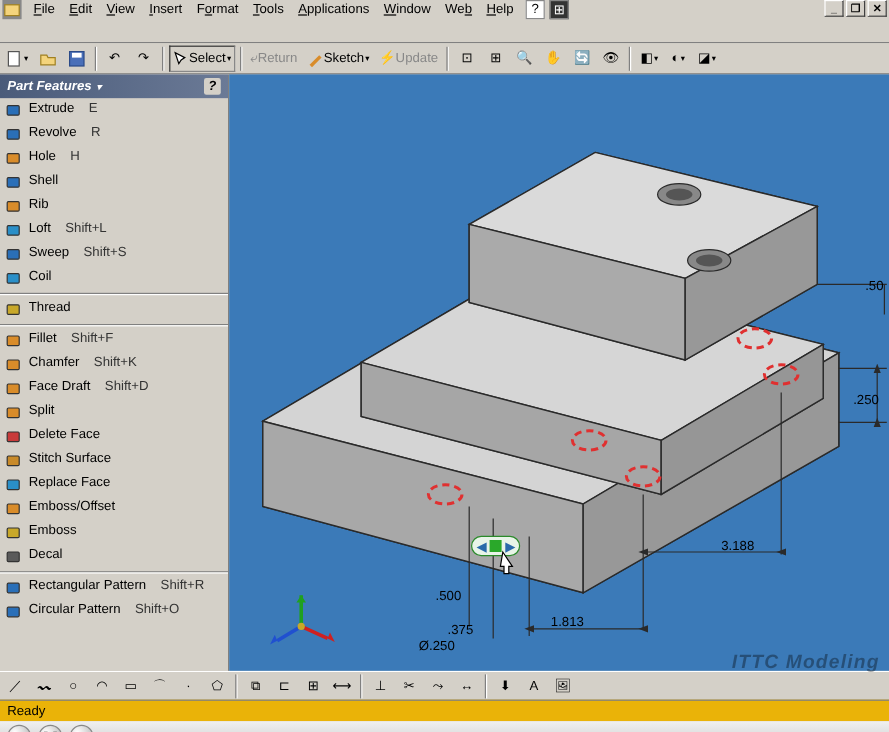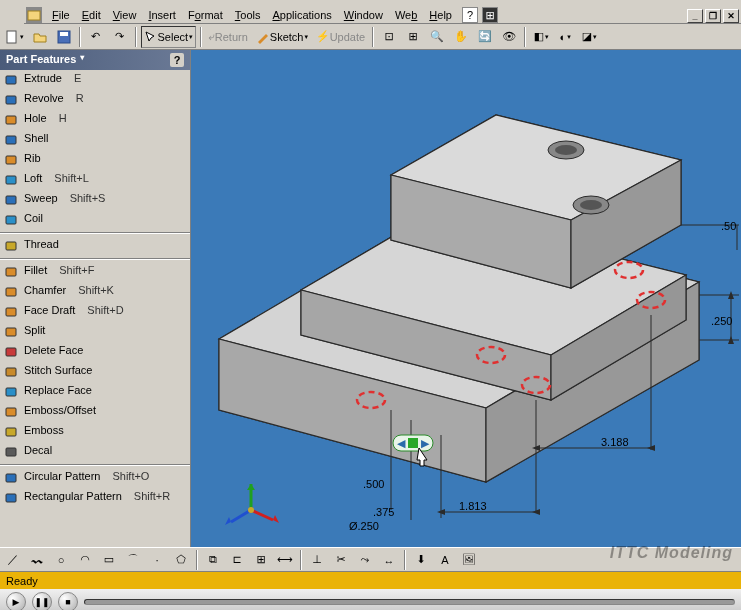--- a/index.html
+++ b/index.html
@@ -1,39 +1,39 @@
 <!DOCTYPE html>
 <html><head>
 <meta charset="utf-8">
 <style>
 * { box-sizing: border-box; margin: 0; padding: 0; font-family: Tahoma, sans-serif; font-size: 11px; }
 body { background: #d4d0c8; width: 741px; height: 610px; overflow: hidden; position: relative; }
 
 
-.menubar { display: flex; align-items: flex-end; height: 24px; background: #d4d0c8; border-bottom: 1px solid #808080; padding: 0 2px; margin-left: 24px; }
+.menubar { display: flex; align-items: flex-start; height: 36px; background: #d4d0c8; border-bottom: 1px solid #808080; padding: 0 2px; }
 .menubar-icon { width: 16px; height: 16px; background: #888; margin-right: 4px; display: inline-flex; align-items: center; justify-content: center; }
 .menu-item { padding: 2px 6px; cursor: pointer; }
 .menu-item span.u { text-decoration: underline; }
 .menu-help-icon { width: 16px; height: 16px; border: 1px solid #888; margin-left: 4px; background: #fff; display: flex; align-items: center; justify-content: center; }
 .window-controls { margin-left: auto; display: flex; gap: 2px; }
 .win-btn { width: 16px; height: 14px; background: #d4d0c8; border: 1px solid #fff; border-right-color: #404040; border-bottom-color: #404040; display: flex; align-items: center; justify-content: center; font-size: 9px; font-weight: bold; }
 
 
 .toolbar { display: flex; align-items: center; height: 26px; background: #d4d0c8; border-bottom: 1px solid #808080; padding: 2px; gap: 2px; }
 .tb-btn { min-width: 22px; height: 22px; display: flex; align-items: center; justify-content: center; border: 1px solid transparent; padding: 0 2px; font-size: 11px; }
 .tb-sep { width: 2px; height: 20px; border-left: 1px solid #808080; border-right: 1px solid #fff; margin: 0 2px; }
 .tb-btn .dd { font-size: 7px; margin-left: 1px; }
 .disabled { color: #888; }
 
 
 .main { display: flex; height: 497px; }
 
 
 .sidepanel { width: 191px; background: #d4d0c8; border-right: 1px solid #808080; display: flex; flex-direction: column; }
-.panel-header { background: linear-gradient(to right, #4a5b7a, #6b7a96); color: white; padding: 3px 6px; font-weight: bold; display: flex; align-items: flex-start; }
+.panel-header { background: linear-gradient(to right, #4a5b7a, #6b7a96); color: white; padding: 3px 6px; font-weight: bold; display: flex; align-items: center; font-style: italic; }
 .panel-header .dd { margin-left: 4px; font-size: 8px; }
 .panel-header .qm { margin-left: auto; width: 14px; height: 14px; background: #d4d0c8; color: #000; display: flex; align-items: center; justify-content: center; border-radius: 2px; }
 .panel-body { flex: 1; overflow-y: auto; background: #d4d0c8; }
 .feat-item { display: flex; align-items: flex-start; padding: 2px 4px; cursor: pointer; gap: 4px; }
 .feat-icon { width: 16px; height: 16px; display: flex; align-items: center; justify-content: center; font-size: 10px; }
 .feat-label { flex: 0 0 auto; }
 .feat-shortcut { margin-left: 8px; color: #333; }
 .feat-sep { height: 2px; border-top: 1px solid #808080; border-bottom: 1px solid #fff; margin: 2px 0; }
 
 
@@ -309,31 +309,31 @@
           </span>
           <span class="feat-label">Decal</span>
         </div>
         <div class="feat-sep"></div>
         <div class="feat-item">
           <span class="feat-icon">
             <svg width="14" height="14" viewBox="0 0 14 14">
               <rect x="1" y="3" width="10" height="8" fill="#2a6fb8" stroke="#333" rx="1"></rect>
             </svg>
           </span>
+          <span class="feat-label">Rectangular Pattern</span>
+          <span class="feat-shortcut">Shift+R</span>
+        </div>
+        <div class="feat-item">
+          <span class="feat-icon">
+            <svg width="14" height="14" viewBox="0 0 14 14">
+              <rect x="1" y="3" width="10" height="8" fill="#2a6fb8" stroke="#333" rx="1"></rect>
+            </svg>
+          </span>
           <span class="feat-label">Circular Pattern</span>
           <span class="feat-shortcut">Shift+O</span>
-        </div>
-        <div class="feat-item">
-          <span class="feat-icon">
-            <svg width="14" height="14" viewBox="0 0 14 14">
-              <rect x="1" y="3" width="10" height="8" fill="#2a6fb8" stroke="#333" rx="1"></rect>
-            </svg>
-          </span>
-          <span class="feat-label">Rectangular Pattern</span>
-          <span class="feat-shortcut">Shift+R</span>
         </div>
       </div>
   </div>
 
   <div class="viewport">
     <svg width="550" height="497" viewBox="0 0 550 497">
 
       <g>
       <path d="M 28 289 L 240 164 L 508 232 L 508 310 L 295 432 L 28 360 Z" fill="#b8b8b8" stroke="#2a2a2a" stroke-width="1.2"></path>
       <path d="M 28 289 L 295 358 L 508 232 L 240 164 Z" fill="#d4d4d4" stroke="#2a2a2a" stroke-width="1.2"></path>

